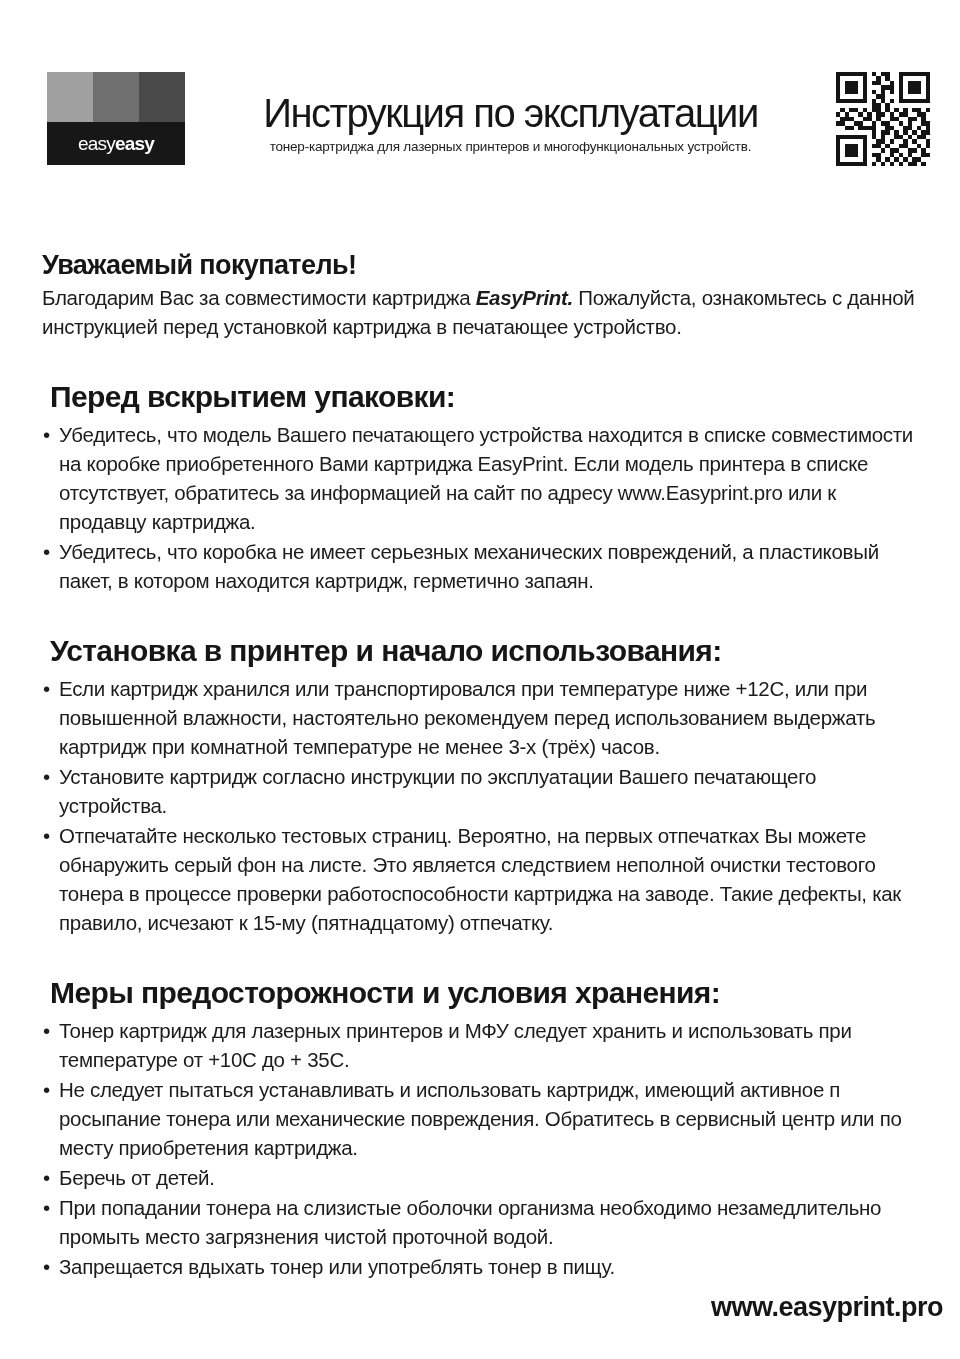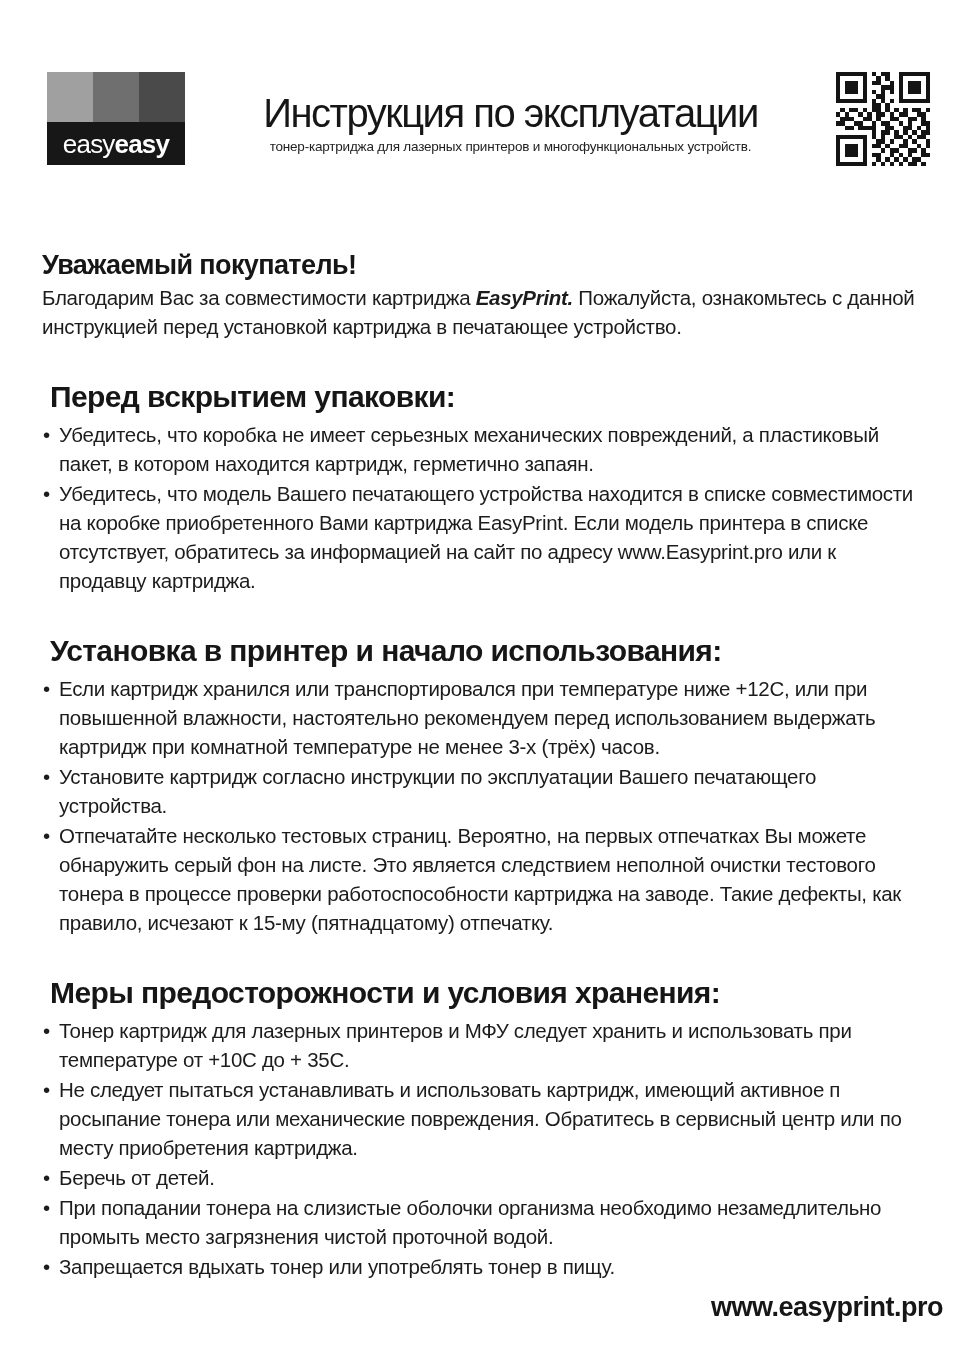--- a/index.html
+++ b/index.html
@@ -42,21 +42,21 @@
   .sq1 { background: #a0a0a0; }
   .sq2 { background: #6f6f6f; }
   .sq3 { background: #4a4a4a; }
   .logo-band {
     flex: 1;
     background: #171717;
     color: #ffffff;
     display: flex;
     align-items: center;
     justify-content: center;
-    font-size: 26px;
+    font-size: 19px;
     letter-spacing: -0.8px;
     line-height: 1;
   }
   .logo-band .easy { font-weight: 400; }
   .logo-band .print { font-weight: 700; }
 
   .title-block {
     flex: 1 1 auto;
     text-align: center;
     padding-top: 20px;
@@ -399,22 +399,22 @@
 
   <main class="content">
 
     <section>
       <h2 class="welcome-heading">Уважаемый покупатель!</h2>
       <p class="welcome-body"><span>Благодарим Вас за совместимости картриджа </span><strong>EasyPrint.</strong><span> Пожалуйста, ознакомьтесь с данной инструкцией перед установкой картриджа в печатающее устройство.</span></p>
     </section>
 
     <section class="section">
       <h3 class="section-heading">Перед вскрытием упаковки:</h3>
+      <div class="bullet">Убедитесь, что модель Вашего печатающего устройства находится в списке совместимости на коробке приобретенного Вами картриджа EasyPrint. Если модель принтера в списке отсутствует, обратитесь за информацией на сайт по адресу www.Easyprint.pro или к продавцу картриджа.</div>
       <div class="bullet">Убедитесь, что коробка не имеет серьезных механических повреждений, а пластиковый пакет, в котором находится картридж, герметично запаян.</div>
-      <div class="bullet">Убедитесь, что модель Вашего печатающего устройства находится в списке совместимости на коробке приобретенного Вами картриджа EasyPrint. Если модель принтера в списке отсутствует, обратитесь за информацией на сайт по адресу www.Easyprint.pro или к продавцу картриджа.</div>
     </section>
 
     <section class="section">
       <h3 class="section-heading">Установка в принтер и начало использования:</h3>
       <div class="bullet">Если картридж хранился или транспортировался при температуре ниже +12С, или при повышенной влажности, настоятельно рекомендуем перед использованием выдержать картридж при комнатной температуре не менее 3-х (трёх) часов.</div>
       <div class="bullet">Установите картридж согласно инструкции по эксплуатации Вашего печатающего устройства.</div>
       <div class="bullet">Отпечатайте несколько тестовых страниц. Вероятно, на первых отпечатках Вы можете обнаружить серый фон на листе. Это является следствием неполной очистки тестового тонера в процессе проверки работоспособности картриджа на заводе. Такие дефекты, как правило, исчезают к 15-му (пятнадцатому) отпечатку.</div>
     </section>
 
     <section class="section">

